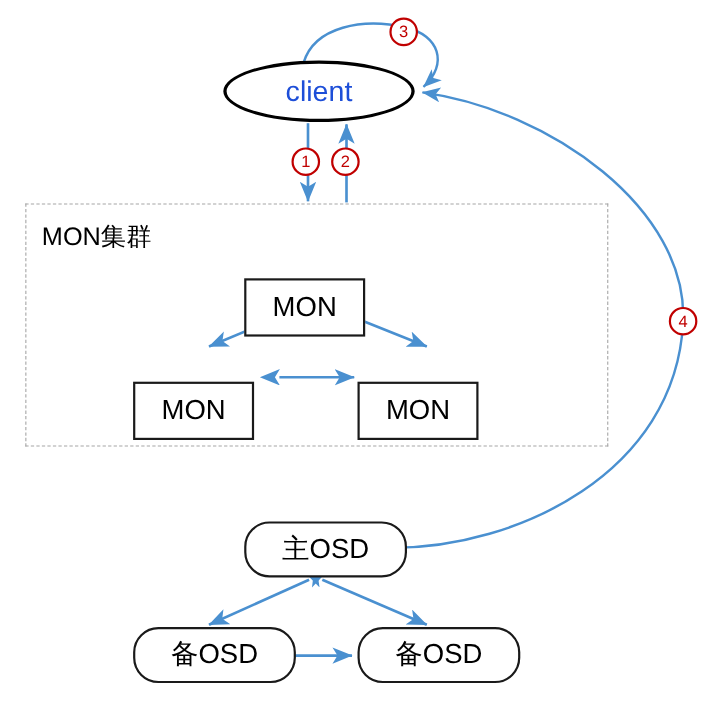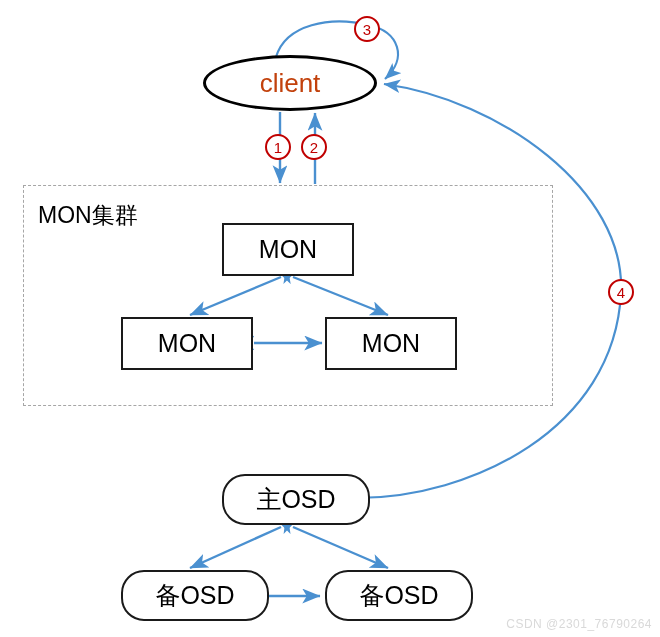--- a/index.html
+++ b/index.html
@@ -35,21 +35,21 @@
     align-items: center;
     justify-content: center;
     color: #000000;
     z-index: 3;
   }
   .node-label {
     line-height: 1;
     white-space: nowrap;
   }
 
-  .mon-box { width: 132px; height: 53px; }
+  .mon-box { width: 110px; height: 53px; margin-top: 30px; }
   .mon-box .node-label { font-size: 25px; }
 
   .osd-box { width: 148px; height: 51px; border-radius: 23px; }
   .osd-box .node-label { font-size: 25px; }
 
   .client-ellipse {
     position: absolute;
     left: 203px;
     top: 55px;
     width: 174px;
@@ -58,21 +58,21 @@
     border: 3px solid #000000;
     border-radius: 50%;
     background: #ffffff;
     display: flex;
     align-items: center;
     justify-content: center;
     z-index: 3;
   }
   .client-ellipse .node-label {
     font-size: 26px;
-    color: #c2410c;
+    color: #1d4ed8;
   }
 
   .mon-cluster {
     position: absolute;
     left: 23px;
     top: 185px;
     width: 530px;
     height: 221px;
     box-sizing: border-box;
     border: 1px dashed #a6a6a6;
@@ -182,15 +182,14 @@
 
   <div class="node-box osd-box" style="left:325px; top:570px;">
     <span class="node-label">备OSD</span>
   </div>
 
   <div class="step-badge" style="left:265px; top:134px;">1</div>
   <div class="step-badge" style="left:301px; top:134px;">2</div>
   <div class="step-badge" style="left:354px; top:16px;">3</div>
   <div class="step-badge" style="left:608px; top:279px;">4</div>
 
-  <div class="watermark">CSDN @2301_76790264</div>
 
 </div>
 
 </body></html>

